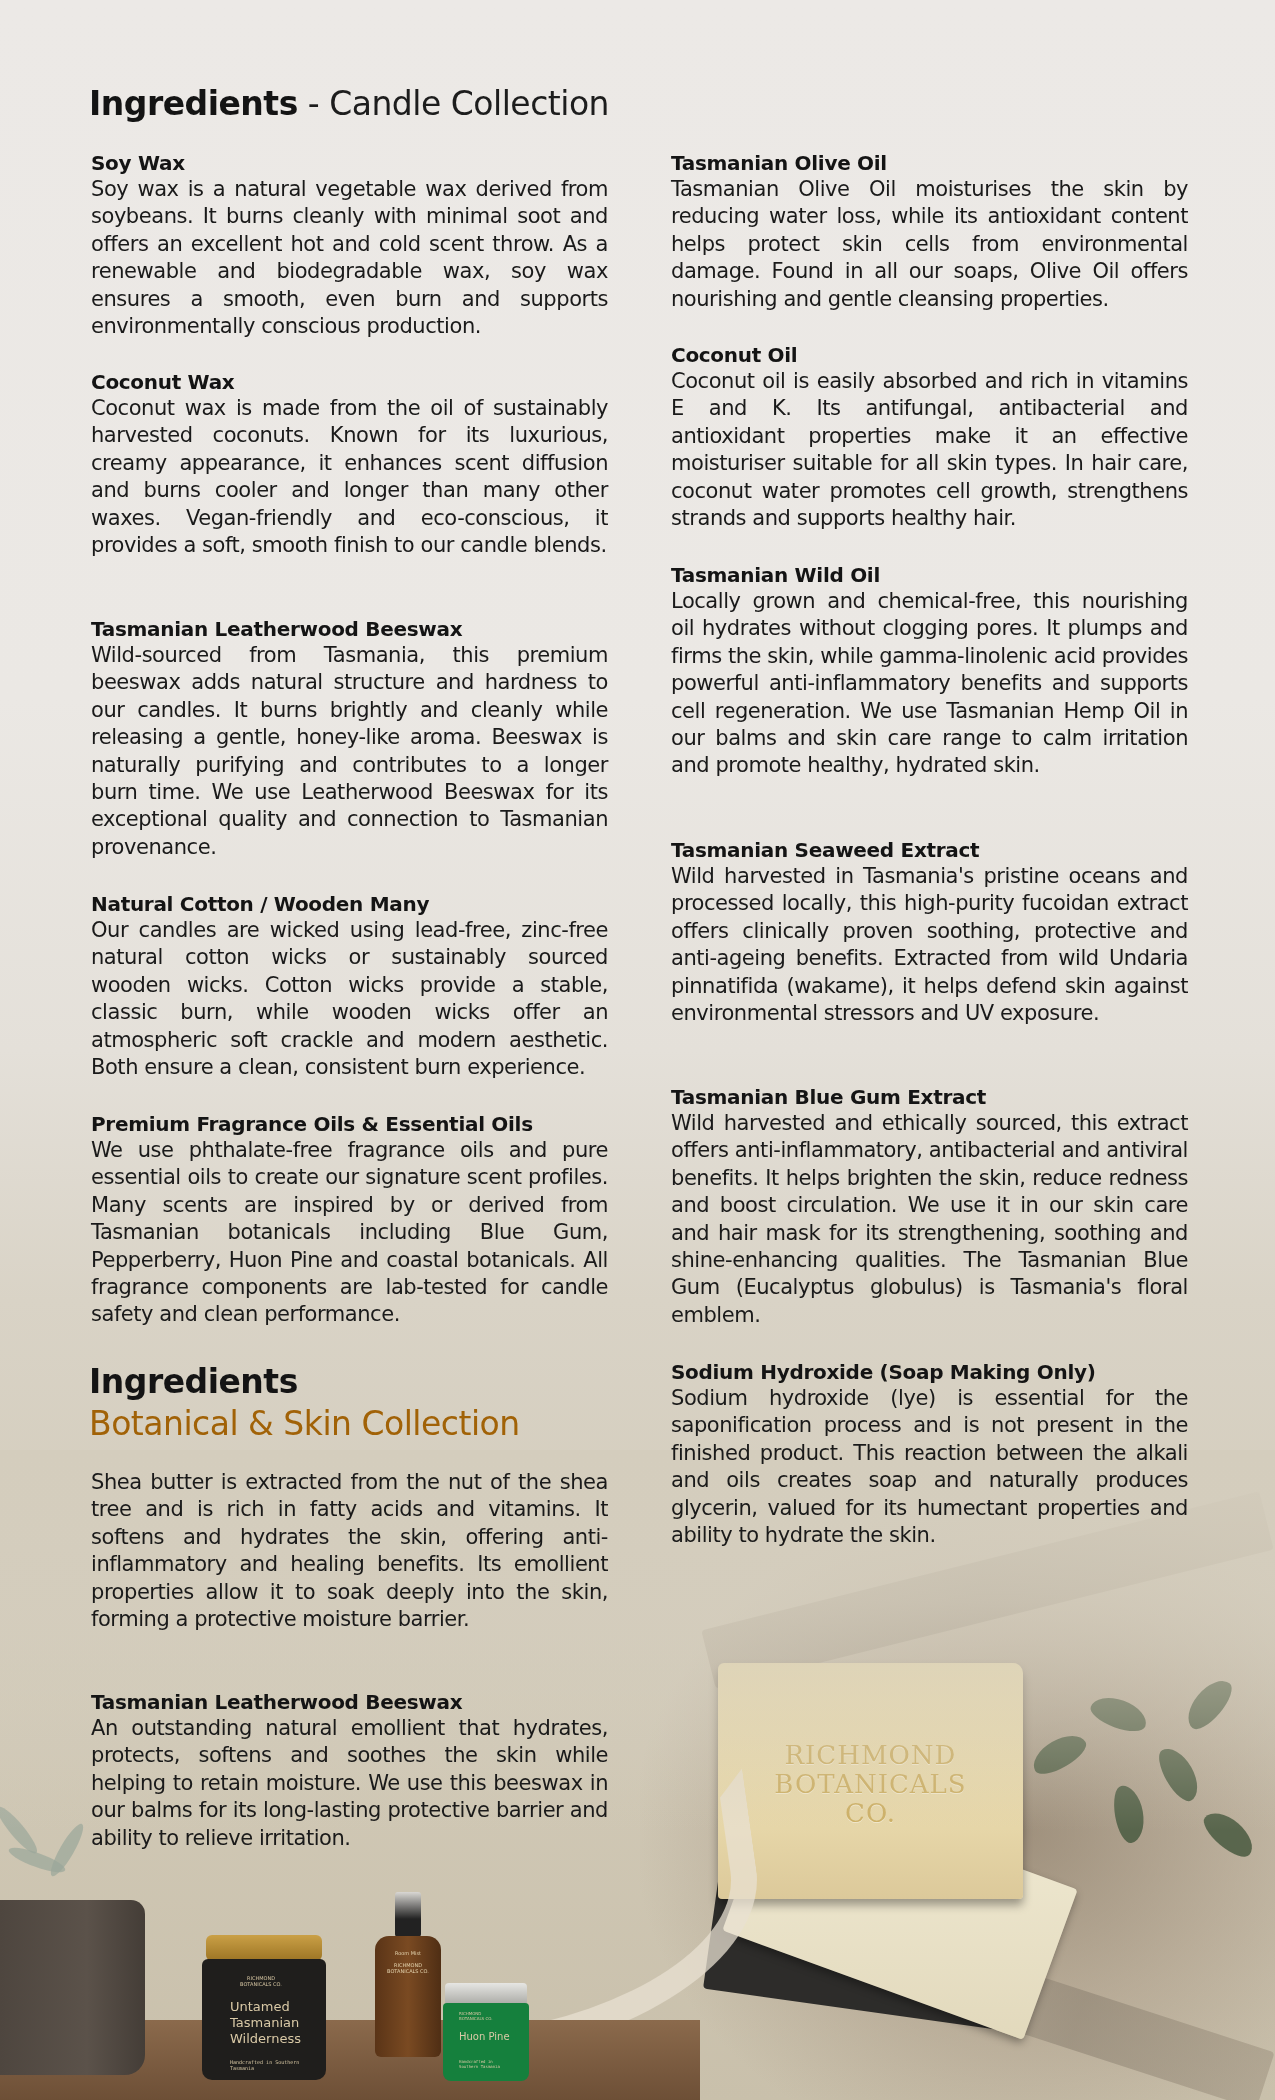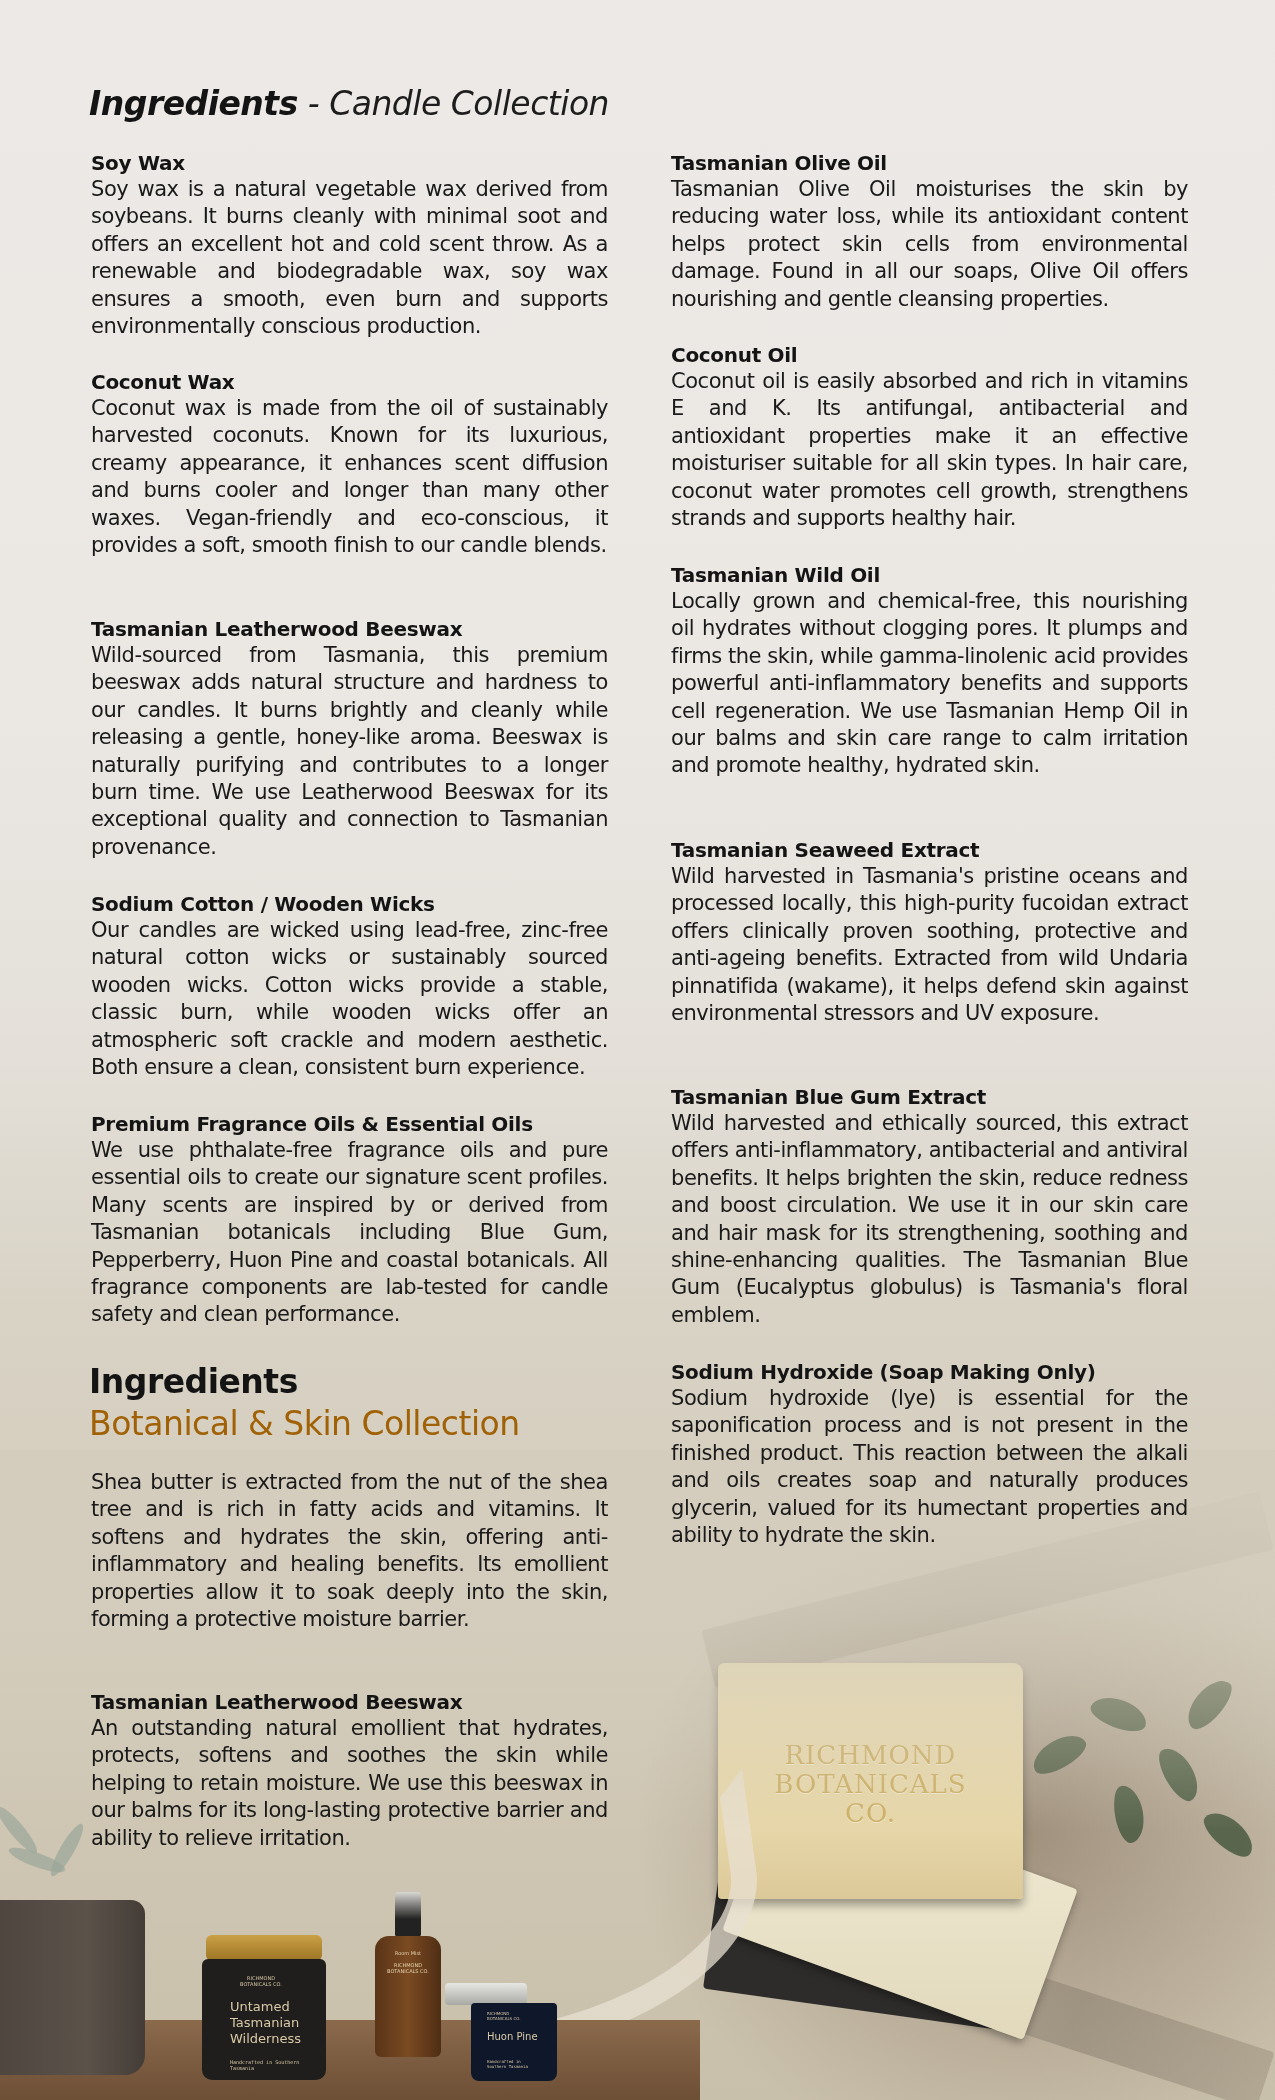--- a/index.html
+++ b/index.html
@@ -59,38 +59,38 @@
   .candle .jar { position:absolute; left:0; top:24px; width:124px; height:121px; background:#1f1e1c; border-radius: 6px 6px 10px 10px; }
   .candle .brand { position:absolute; left:34px; top:16px; font-size:5px; line-height:6px; color:#d7c7a3; text-align:center; }
   .candle .name { position:absolute; left:28px; top:40px; font-size:13px; line-height:16px; color:#d9c9a6; font-family:"DejaVu Sans", sans-serif; }
   .candle .made { position:absolute; left:28px; top:100px; font-size:5px; line-height:6px; color:#d7c7a3; font-family:"DejaVu Sans Mono", monospace; }
   .spray { position:absolute; left: 375px; top: 1892px; width: 66px; height: 165px; }
   .spray .cap { position:absolute; left:20px; top:0; width:26px; height:45px; background: linear-gradient(180deg,rgba(220,220,220,.8),#222 60%); border-radius:3px; }
   .spray .bottle { position:absolute; left:0; top:44px; width:66px; height:121px; background: linear-gradient(90deg,#5a3417,#7a4a22 50%,#4f2e14); border-radius: 14px 14px 6px 6px; }
   .spray .label { position:absolute; left:10px; top:58px; width:46px; font-size:5px; line-height:6px; color:#e3d3ae; text-align:center; }
   .smalljar { position:absolute; left:443px; top:1983px; width:86px; height:98px; }
   .smalljar .lid { position:absolute; left:2px; top:0; width:82px; height:22px; background: linear-gradient(180deg,#e6e6e3,#a9a9a4); border-radius:4px; }
-  .smalljar .body { position:absolute; left:0; top:20px; width:86px; height:78px; background:#0f172a; border-radius:4px 4px 8px 8px;margin-left:28px; }
+  .smalljar .body { position:absolute; left:0; top:20px; width:86px; height:78px; background:#15803d; border-radius:4px 4px 8px 8px; }
   .smalljar .brand { position:absolute; left:16px; top:8px; font-size:4px; line-height:5px; color:#d7c7a3; }
   .smalljar .name { position:absolute; left:16px; top:28px; font-size:10px; color:#d9c9a6; }
   .smalljar .made { position:absolute; left:16px; top:56px; font-size:4px; line-height:5px; color:#d7c7a3; font-family:"DejaVu Sans Mono", monospace; }
   .antler { position:absolute; left: 290px; top: 1800px; width: 420px; height: 200px;
     border: 26px solid rgba(232,224,210,.75); border-top-color: transparent; border-left-color: transparent;
     border-radius: 0 0 60% 0; transform: rotate(-8deg); }
   .fade-top {
     position:absolute; left:0; right:0; top:1450px; height:380px;
     background: linear-gradient(180deg, rgba(212,205,189,1) 0%, rgba(212,205,189,0.75) 40%, rgba(212,205,189,0) 100%);
     pointer-events:none;
   }
 
   
   .content { position: absolute; left: 0; top: 0; width: 1275px; }
   .h1 {
     position: absolute; left: 89px; top: 84px; font-size: 33px; line-height: 40px; margin: 0; white-space: nowrap;
-    font-family: "DejaVu Sans", sans-serif; letter-spacing: -0.5px; font-style: italic;
+    font-family: "DejaVu Sans", sans-serif; letter-spacing: -0.5px;
   }
   .h1 .bold { font-weight: bold; }
   .h1 .light { font-weight: normal; color: #1d1d1d; }
   .h2 { position:absolute; left: 89px; top: 1361px; margin:0; font-size: 33px; line-height: 42px; letter-spacing: -0.5px; }
   .h2 .bold { display:block; font-weight:bold; }
   .h2 .light { display:block; font-weight:normal; color:#a16207; }
   .col { position: absolute; width: 517px; }
   .col.left { left: 91px; }
   .col.right { left: 671px; }
   .item { position: absolute; left: 0; width: 517px; }
@@ -179,21 +179,21 @@
     </div>
     <div class="item" style="top:369px;">
       <h3>Coconut Wax</h3>
       <p>Coconut wax is made from the oil of sustainably harvested coconuts. Known for its luxurious, creamy appearance, it enhances scent diffusion and burns cooler and longer than many other waxes. Vegan-friendly and eco-conscious, it provides a soft, smooth finish to our candle blends.</p>
     </div>
     <div class="item" style="top:616px;">
       <h3>Tasmanian Leatherwood Beeswax</h3>
       <p>Wild-sourced from Tasmania, this premium beeswax adds natural structure and hardness to our candles. It burns brightly and cleanly while releasing a gentle, honey-like aroma. Beeswax is naturally purifying and contributes to a longer burn time. We use Leatherwood Beeswax for its exceptional quality and connection to Tasmanian provenance.</p>
     </div>
     <div class="item" style="top:891px;">
-      <h3>Sodium Cotton / Wooden Wicks</h3>
+      <h3>Natural Cotton / Wooden Many</h3>
       <p>Our candles are wicked using lead-free, zinc-free natural cotton wicks or sustainably sourced wooden wicks. Cotton wicks provide a stable, classic burn, while wooden wicks offer an atmospheric soft crackle and modern aesthetic. Both ensure a clean, consistent burn experience.</p>
     </div>
     <div class="item" style="top:1111px;">
       <h3>Premium Fragrance Oils &amp; Essential Oils</h3>
       <p>We use phthalate-free fragrance oils and pure essential oils to create our signature scent profiles. Many scents are inspired by or derived from Tasmanian botanicals including Blue Gum, Pepperberry, Huon Pine and coastal botanicals. All fragrance components are lab-tested for candle safety and clean performance.</p>
     </div>
   </div>
 
   <h2 class="h2">
     <span class="bold">Ingredients</span>

